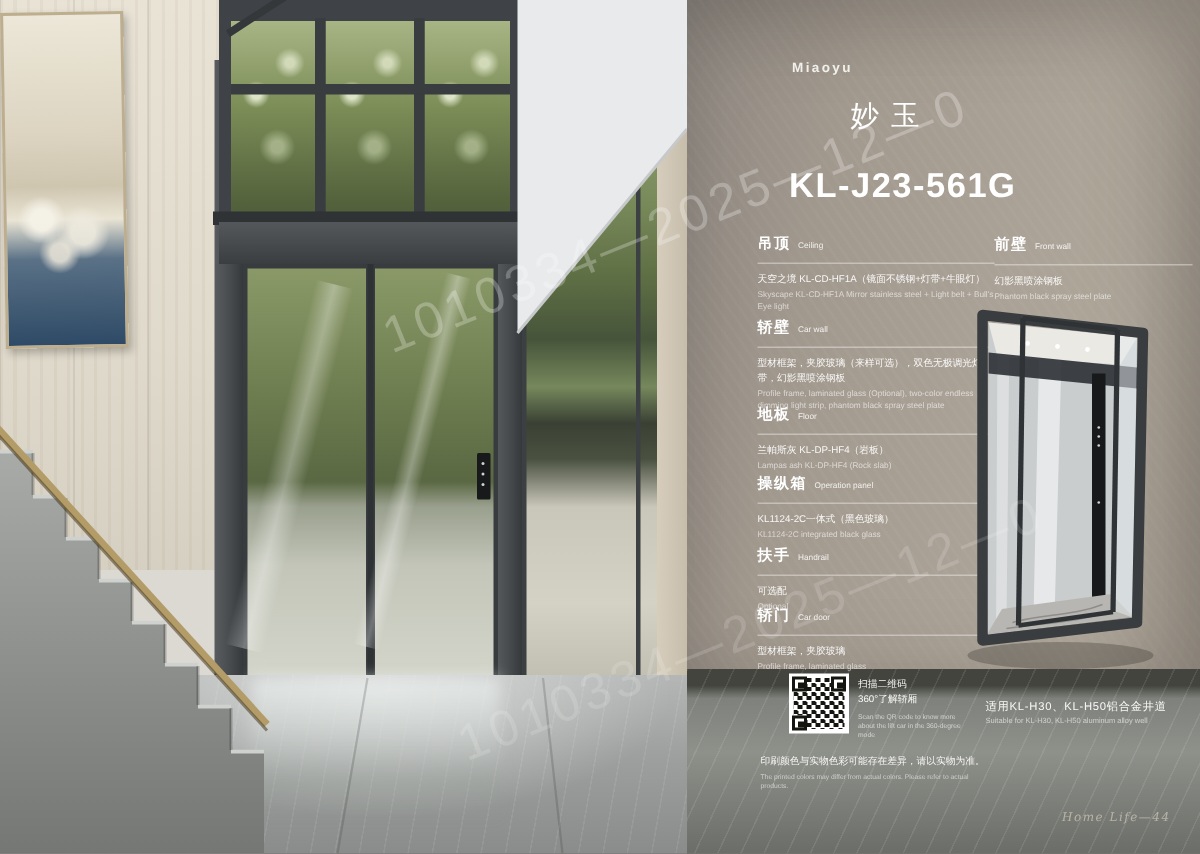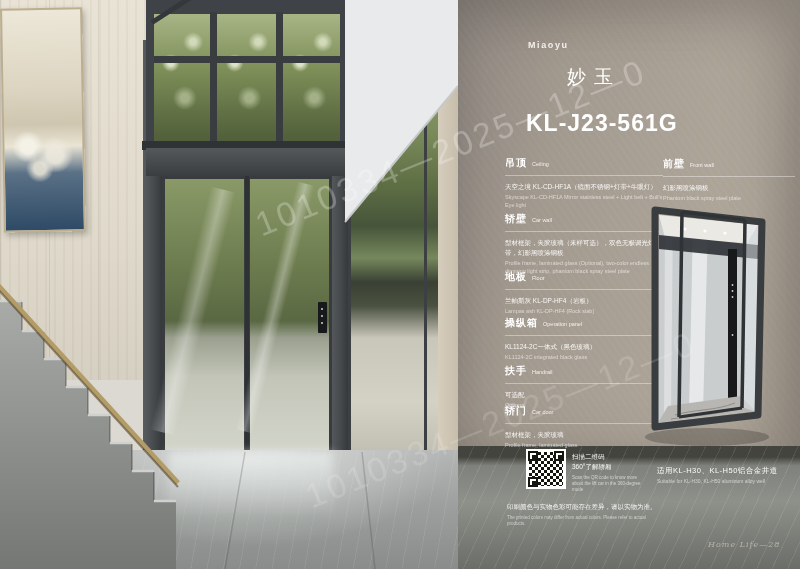--- a/index.html
+++ b/index.html
@@ -311,19 +311,19 @@
     <div class="abs suitable">
       <div class="suitable-cn">适用KL-H30、KL-H50铝合金井道</div>
       <div class="suitable-en">Suitable for KL-H30, KL-H50 aluminum alloy well</div>
     </div>
 
     <div class="abs disclaimer">
       <div class="disclaimer-cn">印刷颜色与实物色彩可能存在差异，请以实物为准。</div>
       <div class="disclaimer-en">The printed colors may differ from actual colors. Please refer to actual products.</div>
     </div>
 
-    <div class="abs page-label">Home Life—28</div>
+    <div class="abs page-label">Home Life—44</div>
   </div>
 
   <div class="wm" style="left:250px;top:208px;transform:rotate(-22deg);">1010334—2025—12—0</div>
   <div class="wm wm2" style="left:300px;top:480px;transform:rotate(-22deg);">1010334—2025—12—0</div>
 
 </div>
 
 </body></html>

